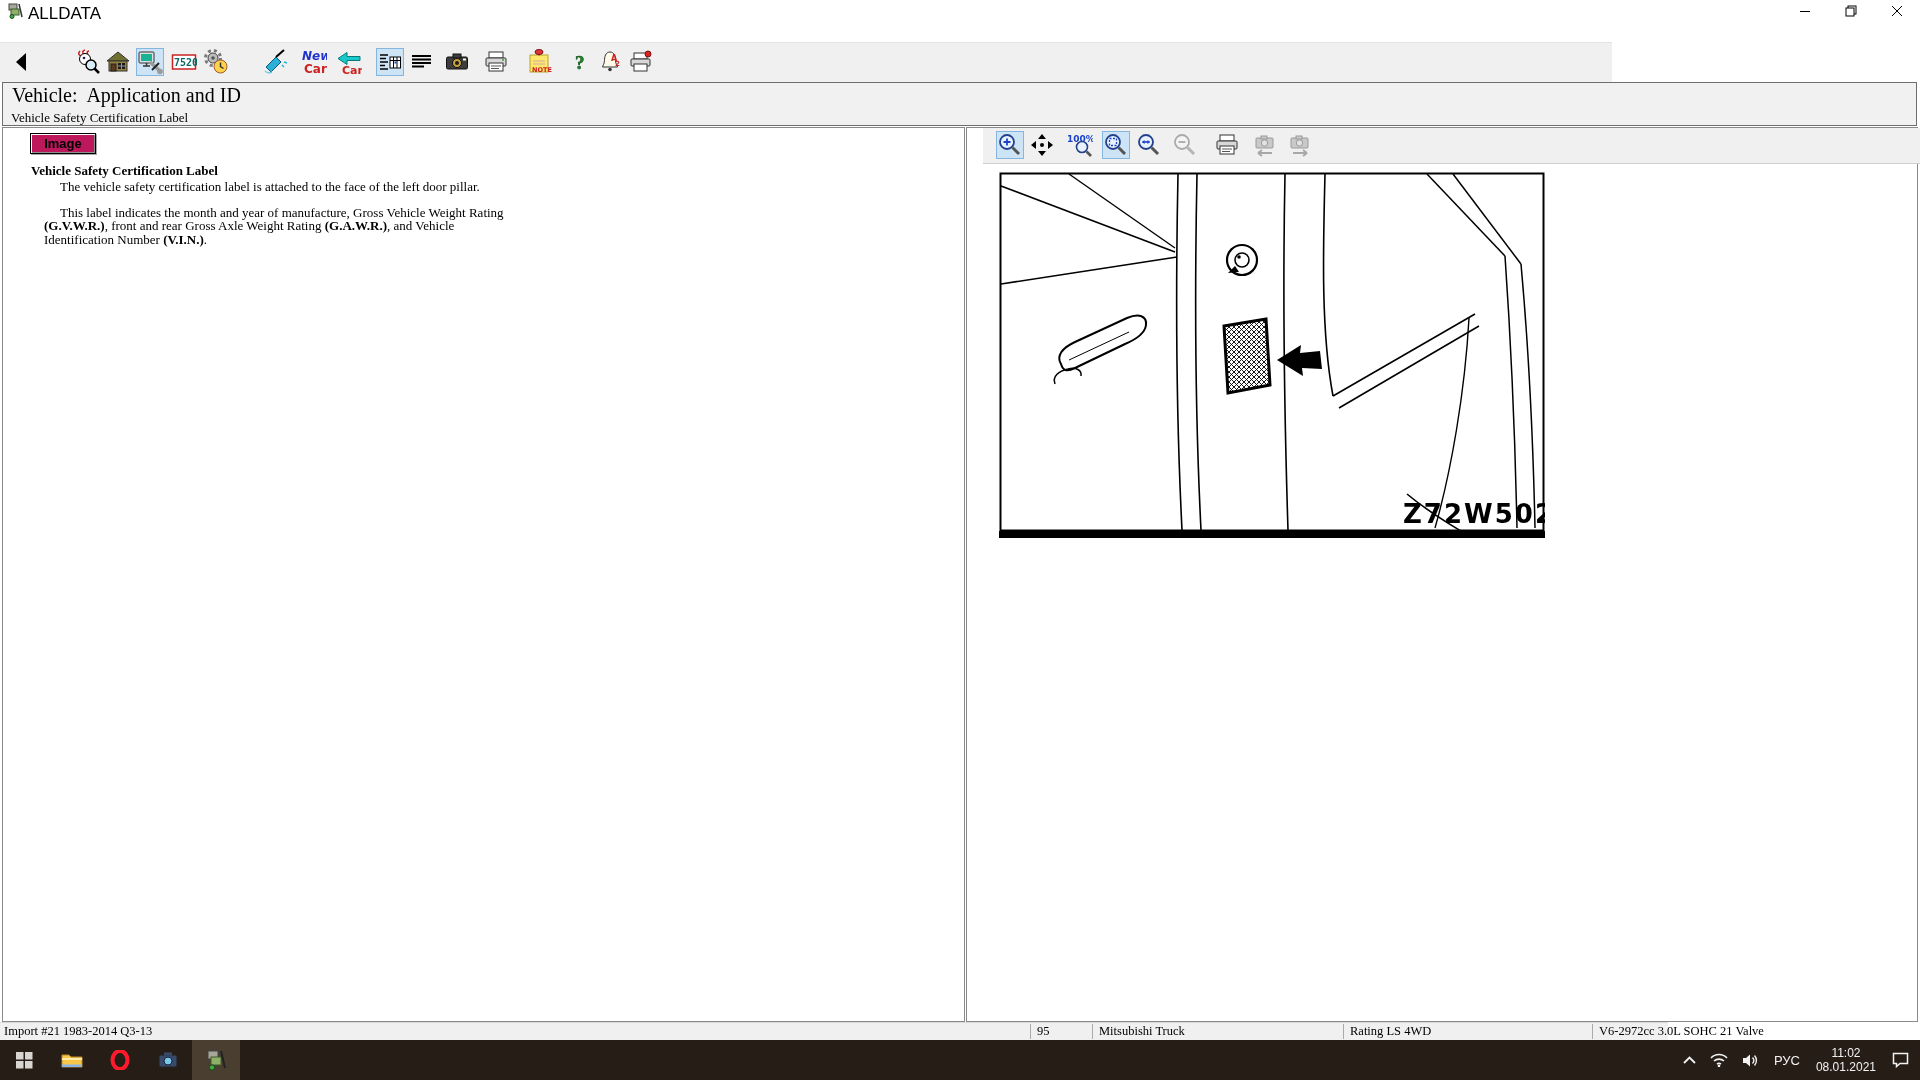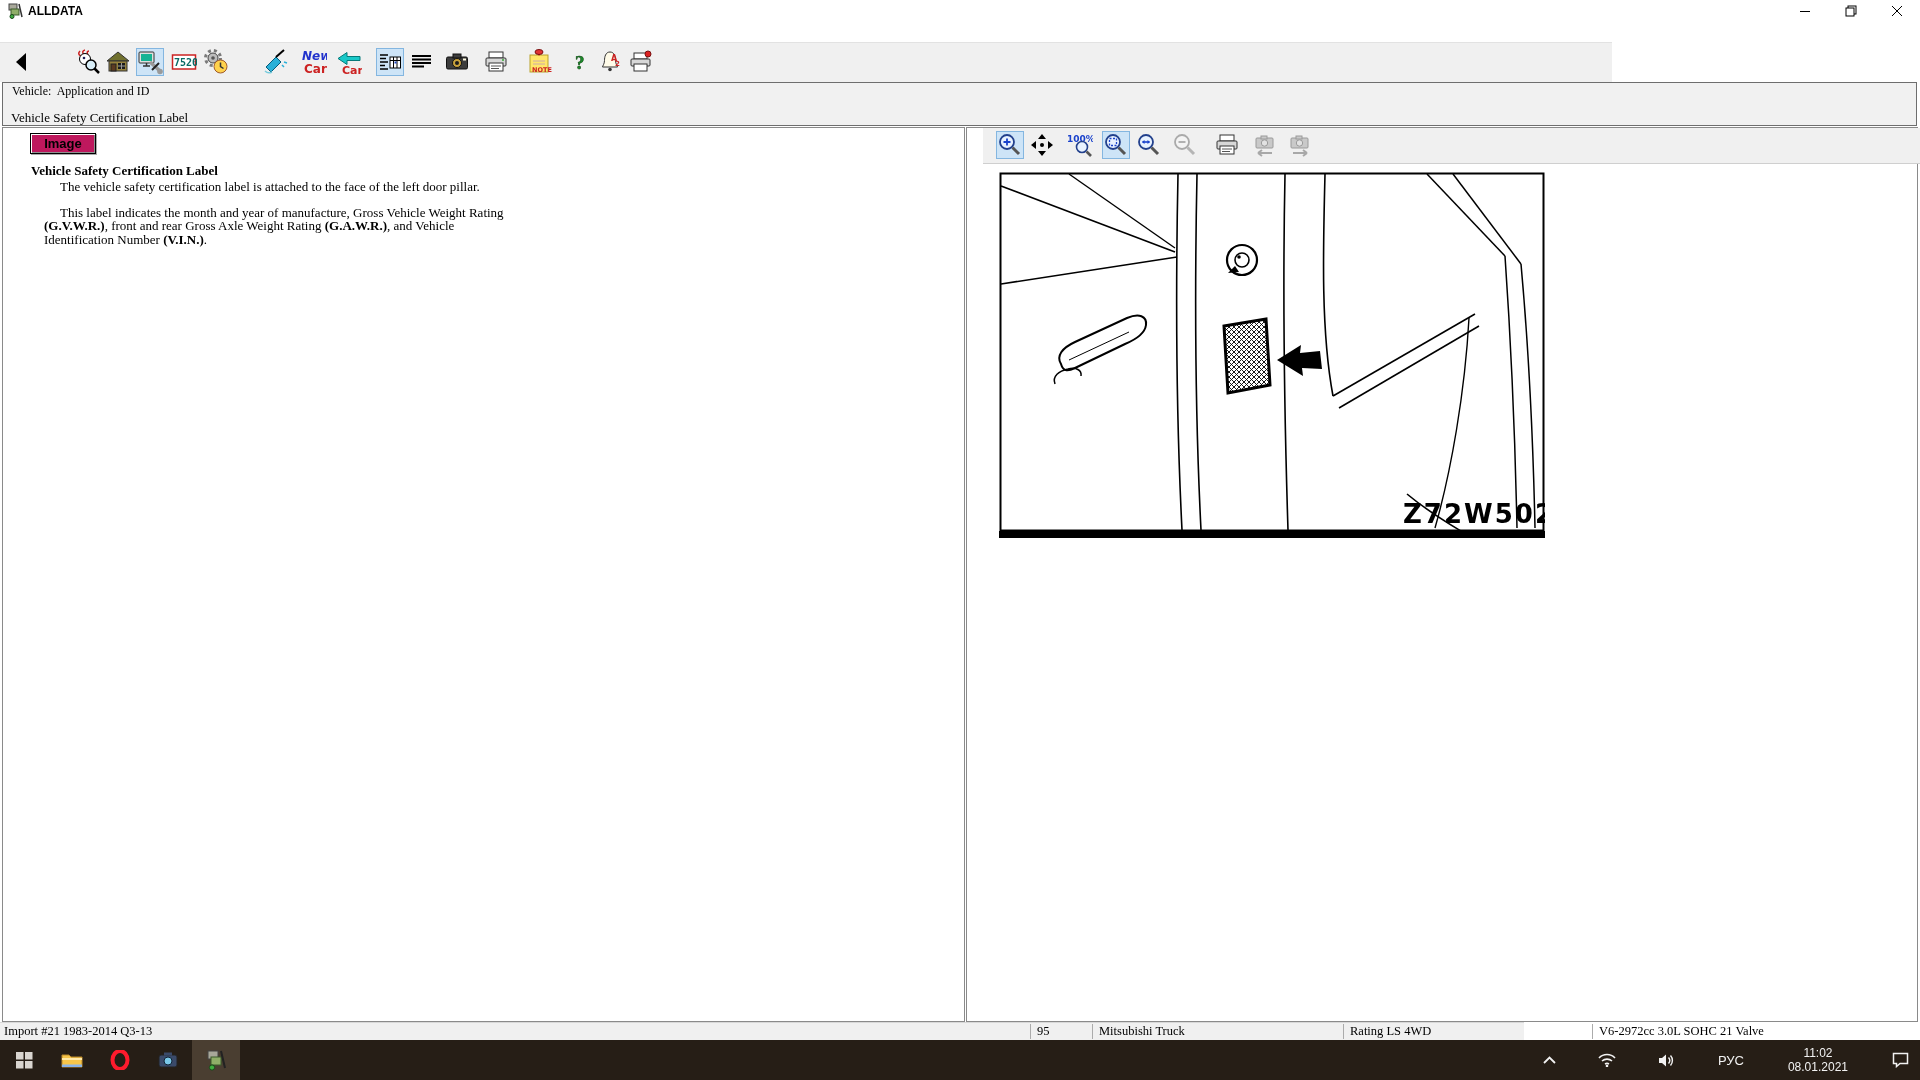--- a/index.html
+++ b/index.html
@@ -2,40 +2,40 @@
 <html><head>
 <meta charset="utf-8">
 <style>
   html,body{margin:0;padding:0;background:#444;}
   .screen{position:relative;width:1920px;height:1080px;background:#ffffff;
           font-family:"Liberation Sans",sans-serif;overflow:hidden;}
 
   
   .titlebar{position:absolute;left:0;top:0;width:1920px;height:22px;background:#ffffff;}
   .app-icon{position:absolute;left:7px;top:3px;}
-  .title-text{position:absolute;left:28px;top:4px;font-size:12px;color:#000;font-weight:bold;}
+  .title-text{position:absolute;left:28px;top:4px;font-size:17px;color:#000;}
   .win-controls{position:absolute;right:0;top:0;height:22px;display:flex;}
   .wc{width:46px;height:22px;display:flex;align-items:center;justify-content:center;}
 
   
   .menubar{position:absolute;left:0;top:22px;width:1920px;height:20px;background:#ffffff;
            display:flex;align-items:center;padding-left:6px;box-sizing:border-box;}
   .menu-item{font-size:12px;color:#000;padding:2px 9px;}
 
   
   .toolbar{position:absolute;left:0;top:42px;width:1612px;height:40px;background:#f0f0f0;
            border-top:1px solid #e2e2e2;box-sizing:border-box;}
   .tbtn{position:absolute;top:5px;width:28px;height:28px;display:flex;align-items:center;
         justify-content:center;border:1px solid transparent;box-sizing:border-box;}
   .tbtn.sel{background:#cde4f7;border:1px solid #84b6e0;}
 
   
   .heading-box{position:absolute;left:2px;top:82px;width:1915px;height:44px;background:#f1f1f1;
                border:1px solid #6e6e6e;box-sizing:border-box;font-family:"Liberation Serif",serif;}
-  .pg-title{position:absolute;left:9px;top:1px;font-size:12px;color:#000;white-space:pre;}
+  .pg-title{position:absolute;left:9px;top:1px;font-size:20px;color:#000;white-space:pre;}
   .pg-sub{position:absolute;left:8px;top:27px;font-size:13px;color:#000;}
 
   
   .left-panel{position:absolute;left:2px;top:127px;width:963px;height:895px;background:#fff;
               border:1px solid #8a8a8a;box-sizing:border-box;}
   .right-panel{position:absolute;left:966px;top:127px;width:952px;height:895px;background:#fff;
                border:1px solid #8a8a8a;box-sizing:border-box;}
 
   .image-btn{position:absolute;left:27px;top:5px;width:66px;height:21px;background:#be185d;
              border:1px solid #000;box-sizing:border-box;display:flex;align-items:center;justify-content:center;
@@ -50,33 +50,33 @@
   
   .img-toolbar{position:absolute;left:16px;top:0;width:100%;height:36px;background:#f0f0f0;
                border-bottom:1px solid #cfcfcf;box-sizing:border-box;}
   .ibtn{position:absolute;top:3px;width:28px;height:28px;display:flex;align-items:center;
         justify-content:center;border:1px solid transparent;box-sizing:border-box;}
   .ibtn.sel{background:#cde4f7;border:1px solid #84b6e0;}
 
   .drawing{position:absolute;left:2px;top:44px;width:434px;height:368px;margin-left:30px;}
 
   
-  .statusbar{position:absolute;left:0;top:1022px;width:1524px;height:18px;background:#f0f0f0;
+  .statusbar{position:absolute;left:0;top:1022px;width:1668px;height:18px;background:#f0f0f0;
              border-top:1px solid #d8d8d8;box-sizing:border-box;
              font-family:"Liberation Serif",serif;font-size:12.5px;color:#000;}
   .scell{position:absolute;top:1px;height:16px;line-height:15px;white-space:nowrap;}
   .ssep{position:absolute;top:1px;height:15px;width:1px;background:#ababab;}
 
   
   .taskbar{position:absolute;left:0;top:1040px;width:1920px;height:40px;background:#261e16;}
   .task-left{position:absolute;left:0;top:0;height:40px;display:flex;}
   .task-tile{width:48px;height:40px;display:flex;align-items:center;justify-content:center;}
   .task-tile.active{background:#4a3e31;}
   .tray{position:absolute;right:4px;top:0;height:40px;display:flex;align-items:center;}
-  .tray-item{display:flex;align-items:center;justify-content:center;height:40px;padding:0 7px;color:#f2f2f2;margin-left:28px;}
+  .tray-item{display:flex;align-items:center;justify-content:center;height:40px;padding:0 7px;color:#f2f2f2;}
   .tray-lang{font-size:13px;}
   .tray-clock{font-size:12px;line-height:14px;text-align:center;padding:0 9px;}
 </style>
 </head>
 <body>
 
 <div class="screen">
 
   <div class="titlebar">
     <span class="app-icon">

